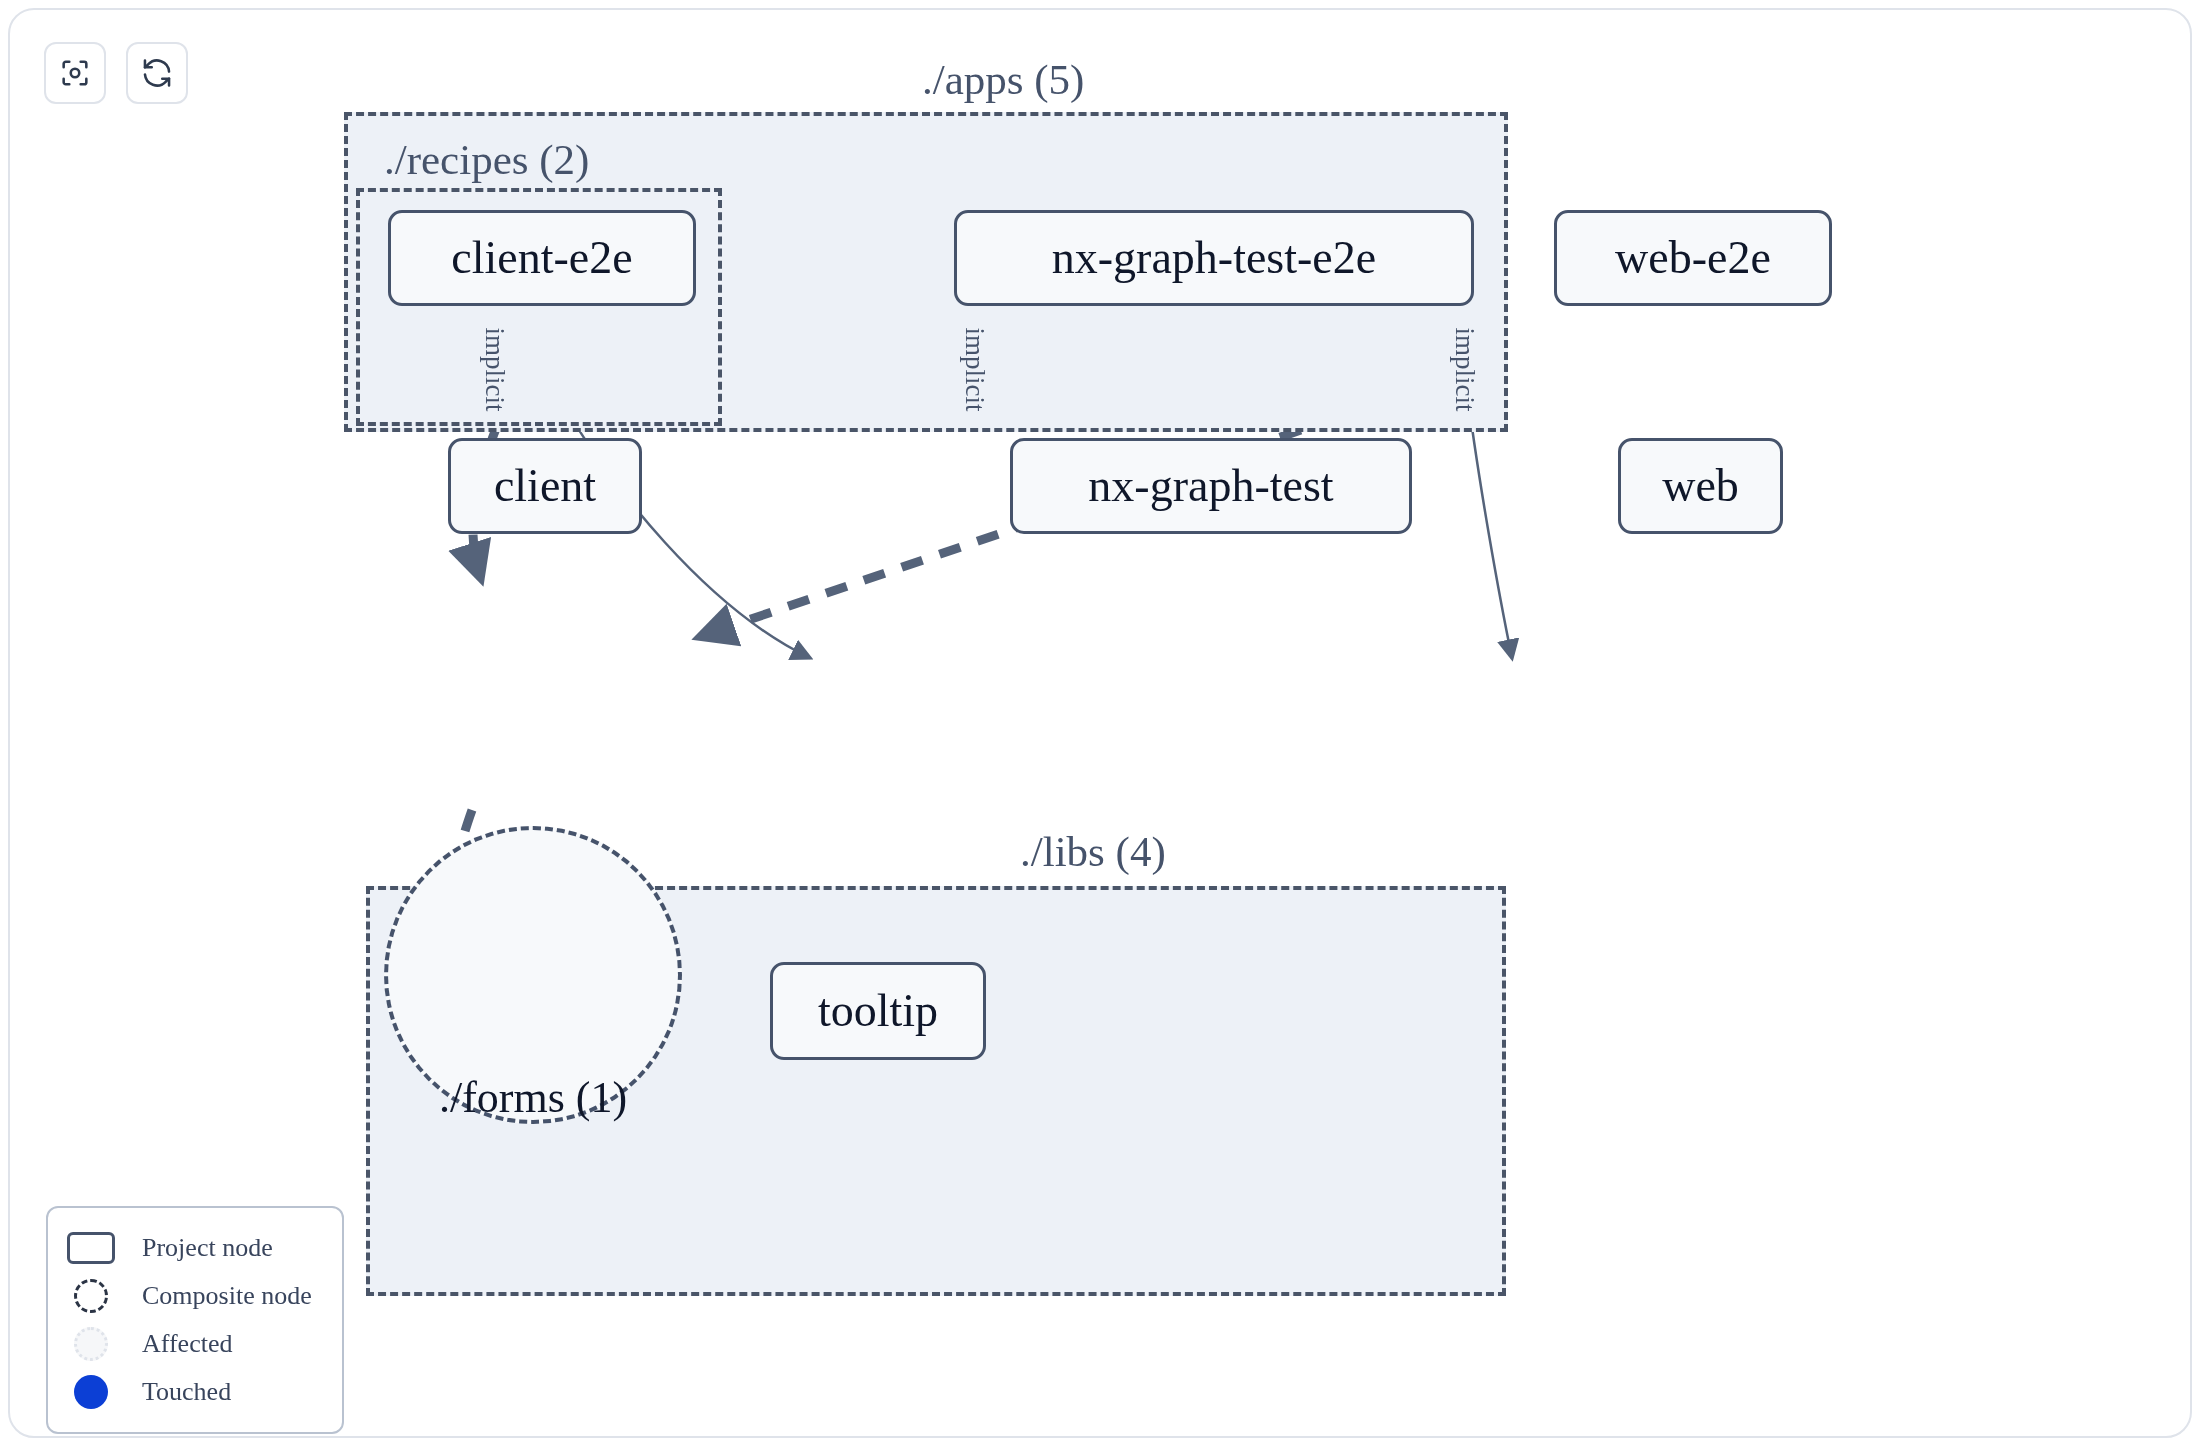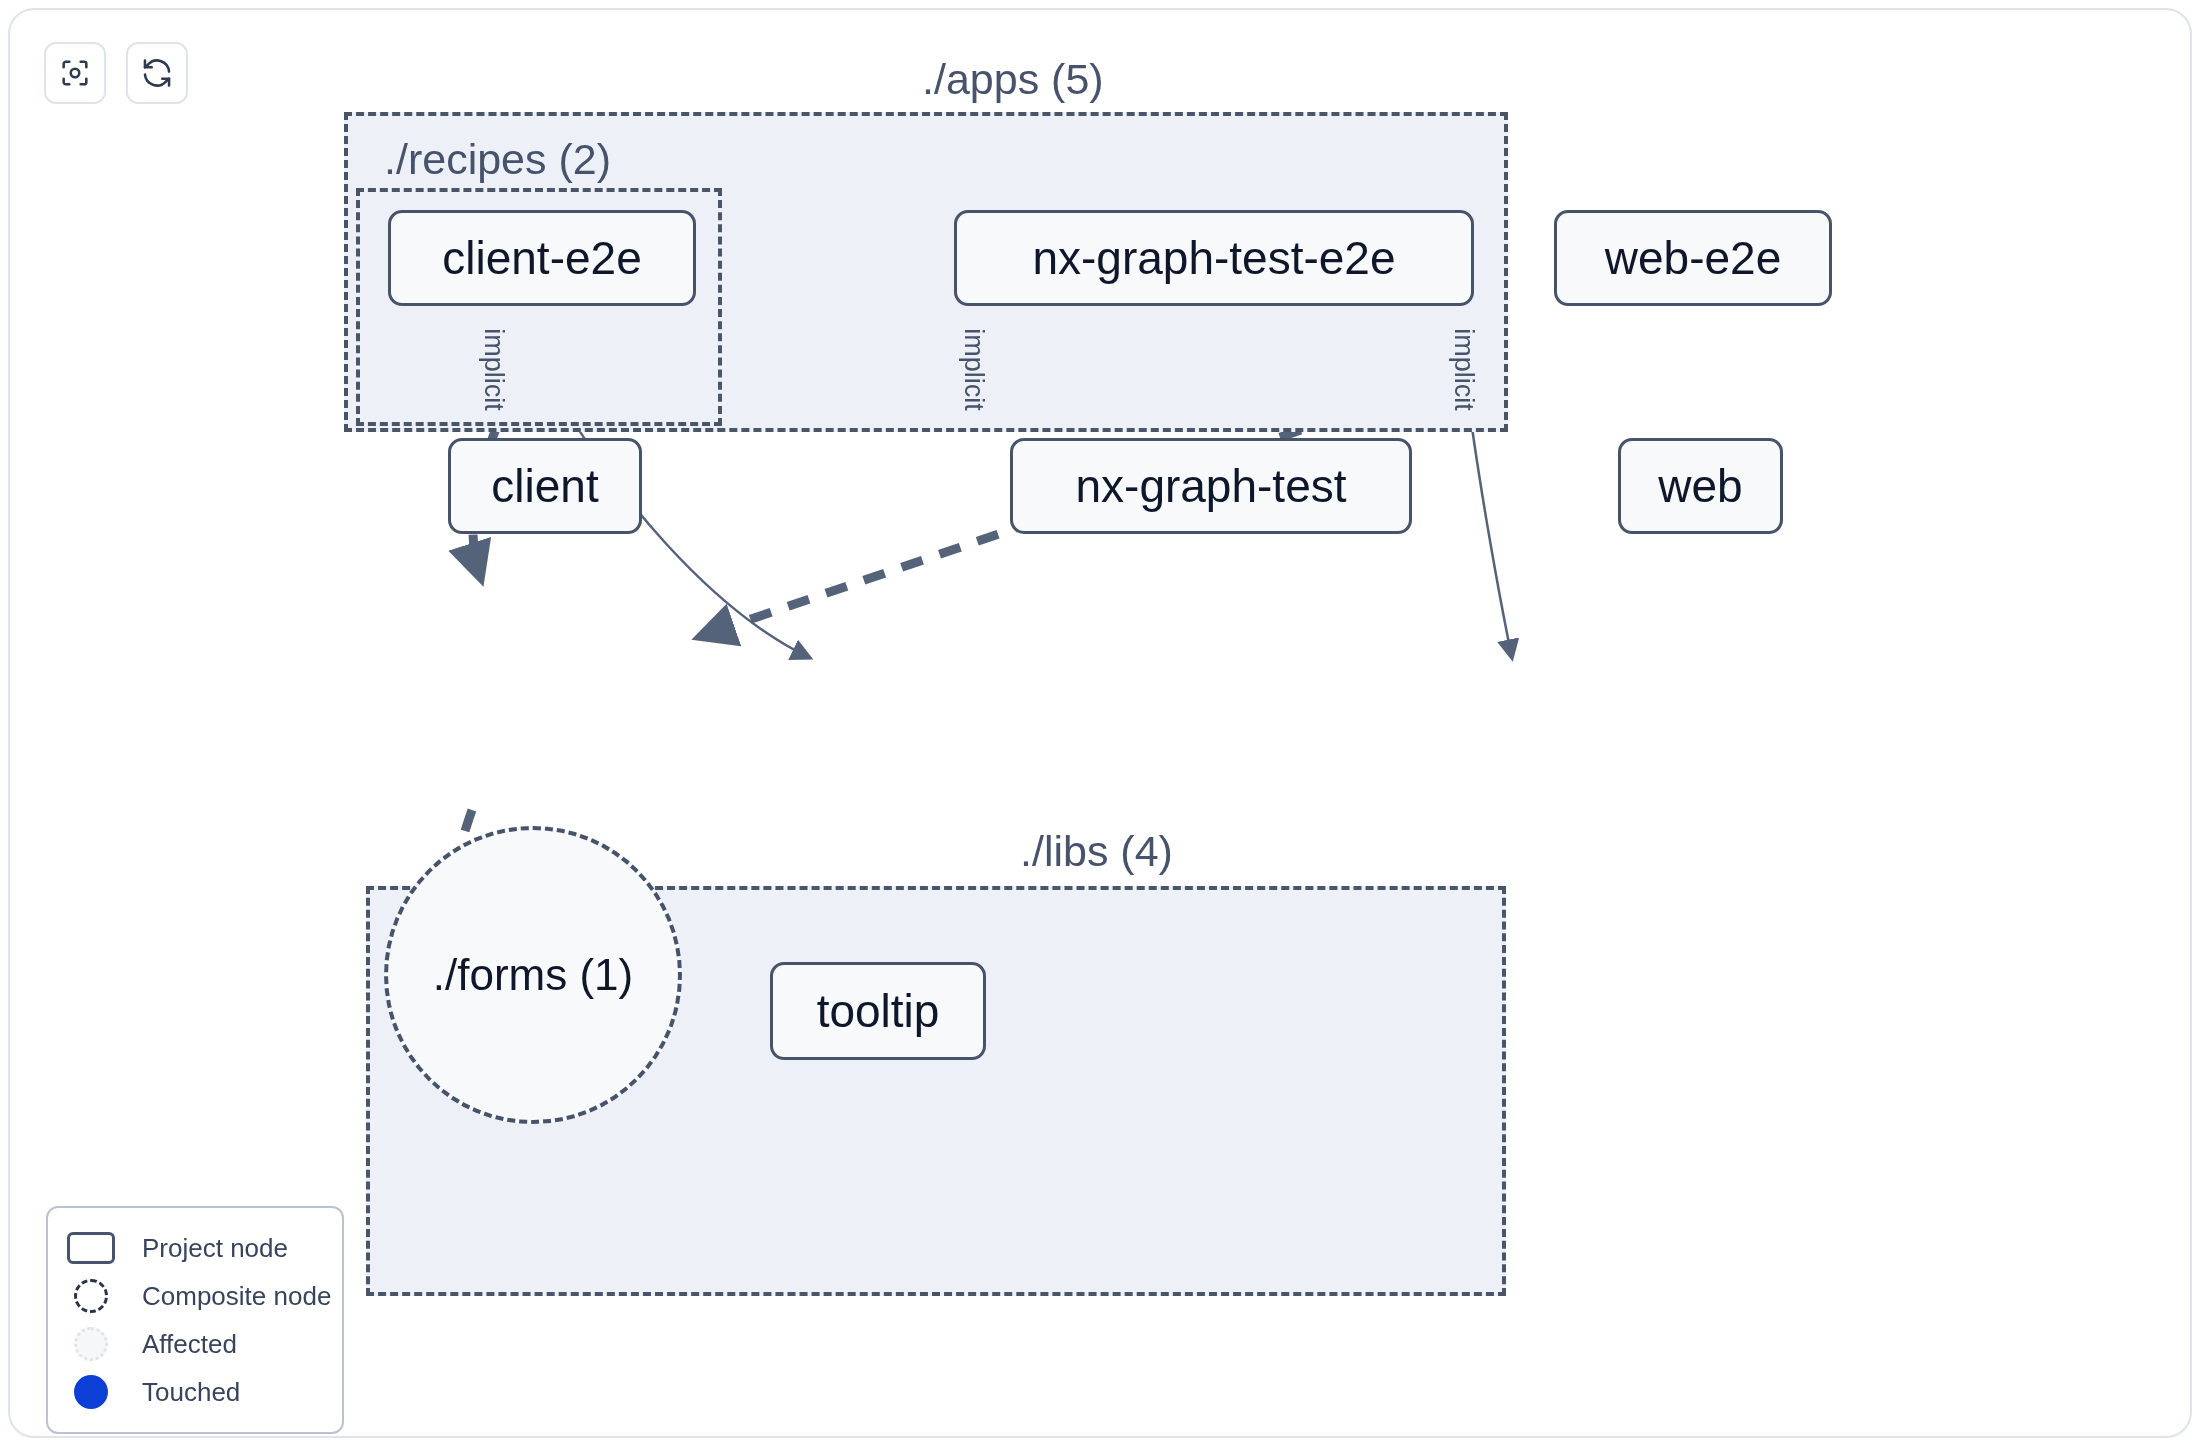--- a/index.html
+++ b/index.html
@@ -9,20 +9,21 @@
     width: 2200px; height: 1446px;
     background: #ffffff;
     font-family: "Liberation Sans", sans-serif;
   }
 
   #app {
     position: relative;
     width: 2200px;
     height: 1446px;
     overflow: hidden;
+    font-family: Liberation Serif, serif;
   }
 
   
   .graph-card {
     position: absolute;
     left: 8px; top: 8px;
     width: 2184px; height: 1430px;
     background: #ffffff;
     border: 2px solid #dfe3ea;
     border-radius: 26px;
@@ -95,21 +96,21 @@
     z-index: 20;
     cursor: pointer;
   }
 
   .composite-node {
     position: absolute;
     background: #f7f9fb;
     border: 4px dashed #46536b;
     border-radius: 50%;
     display: flex;
-    align-items: center;
+    align-items: flex-end;
     justify-content: center;
     color: #0f172a;
     font-size: 44px;
     line-height: 1;
     white-space: nowrap;
     z-index: 20;
     cursor: pointer;
   }
 
   

